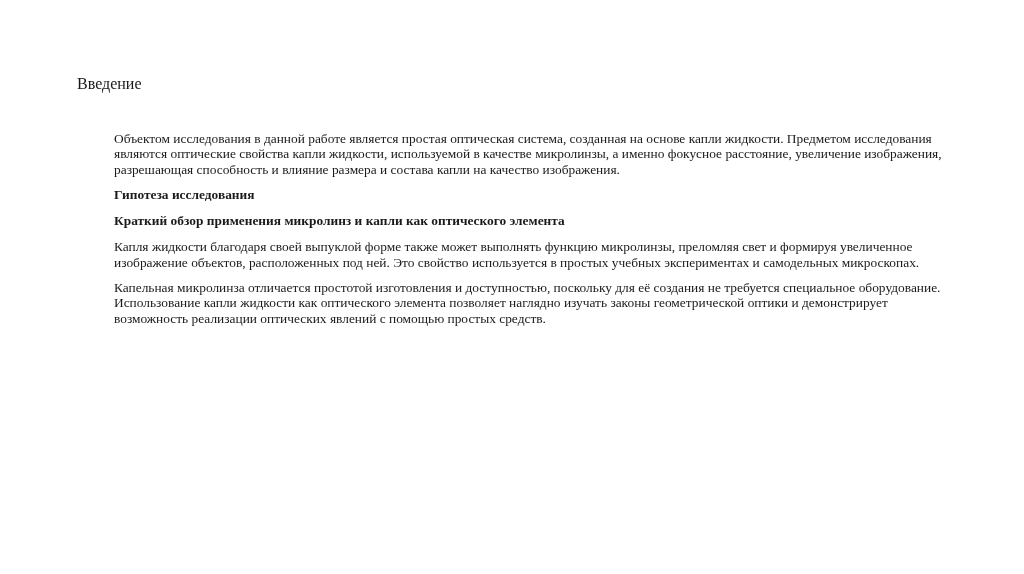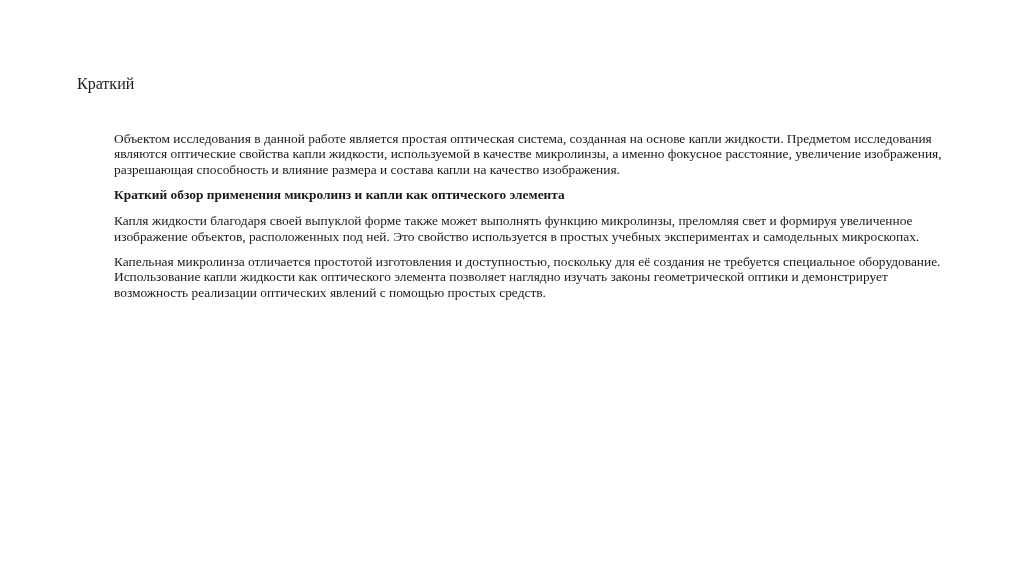--- a/index.html
+++ b/index.html
@@ -38,26 +38,27 @@
       font-size: 13.4px;
       line-height: 16px;
     }
     .para {
       margin: 0 0 10px 0;
     }
   </style>
 </head>
 <body>
 
-<h1 class="page-title">Краткий</h1>
+<h1 class="page-title">Введение</h1>
 
 <div class="content">
   <div>
     <p class="para">Объектом исследования в данной работе является простая оптическая система, созданная на основе капли жидкости. Предметом исследования являются оптические свойства капли жидкости, используемой в качестве микролинзы, а именно фокусное расстояние, увеличение изображения, разрешающая способность и влияние размера и состава капли на качество изображения.</p>
   </div>
   <div>
+    <p class="section-heading">Гипотеза исследования</p>
   </div>
   <div>
     <p class="section-heading">Краткий обзор применения микролинз и капли как оптического элемента</p>
     <p class="para">Капля жидкости благодаря своей выпуклой форме также может выполнять функцию микролинзы, преломляя свет и формируя увеличенное изображение объектов, расположенных под ней. Это свойство используется в простых учебных экспериментах и самодельных микроскопах.</p>
     <p class="para">Капельная микролинза отличается простотой изготовления и доступностью, поскольку для её создания не требуется специальное оборудование. Использование капли жидкости как оптического элемента позволяет наглядно изучать законы геометрической оптики и демонстрирует возможность реализации оптических явлений с помощью простых средств.</p>
   </div>
 </div>
 
 </body></html>

